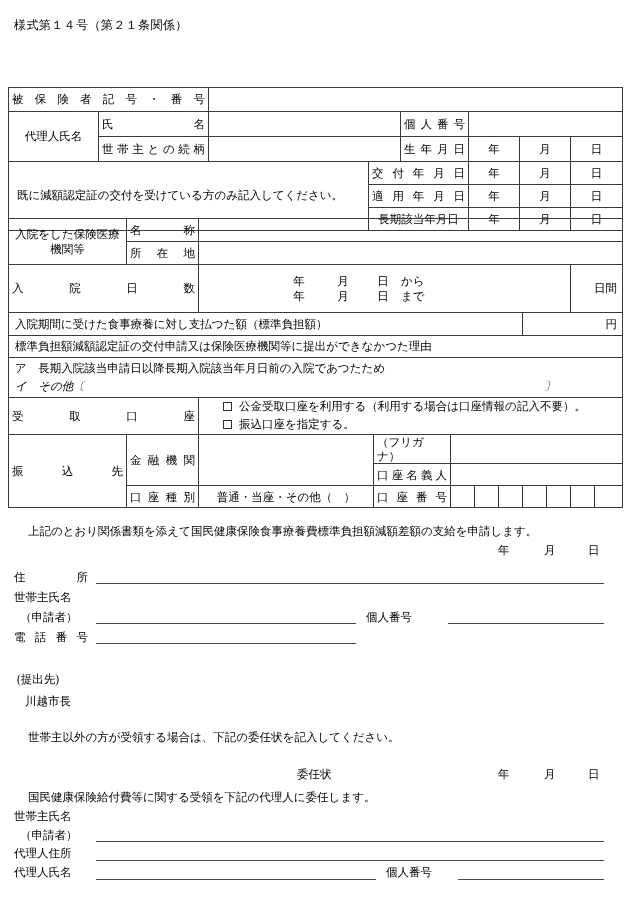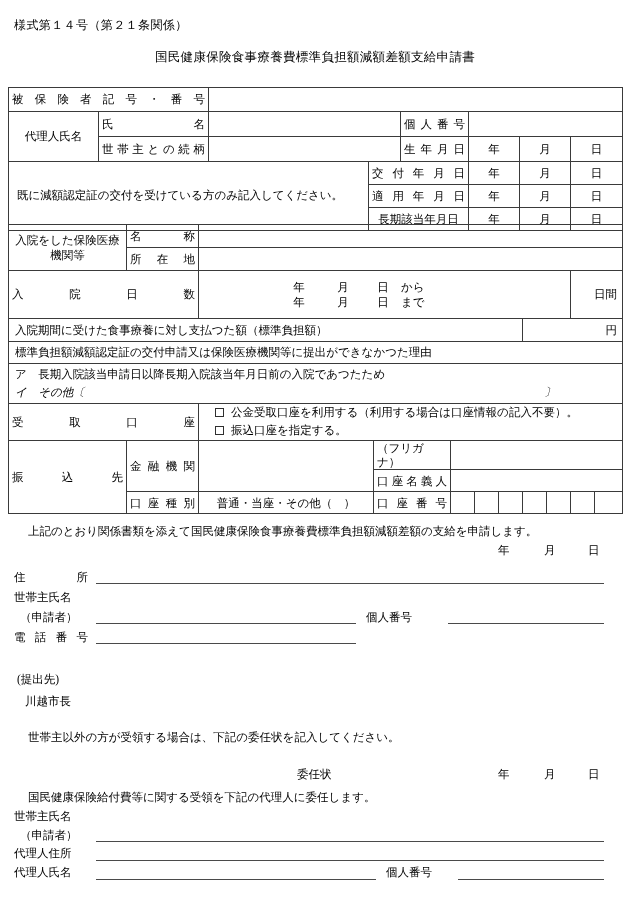--- a/index.html
+++ b/index.html
@@ -104,21 +104,20 @@
     text-align-last: justify;
     white-space: nowrap;
   }
 </style>
 </head>
 <body>
 
 <div class="page">
 
   <div class="doc-no">様式第１４号（第２１条関係）</div>
-  <div class="doc-title">国民健康保険食事療養費標準負担額減額差額支給申請書</div>
 
   <table class="grid" style="left:8px; top:87px; width:614px;">
     <colgroup>
       <col style="width:90px">
         <col style="width:110px">
         <col style="width:160px">
       <col style="width:32px">
         <col style="width:68px">
         <col style="width:51px">
       <col style="width:51px">
@@ -175,21 +174,21 @@
       </tr>
       <tr style="height:23px">
         <td colspan="2" class="ctr nowrap">長期該当年月日</td>
         <td class="ctr">年</td>
         <td class="ctr">月</td>
         <td class="ctr">日</td>
       </tr>
     </tbody>
   </table>
 
-  <table class="grid" style="left:8px; top:224px; width:614px;">
+  <table class="grid" style="left:8px; top:218px; width:614px;">
     <colgroup>
       <col style="width:118px">
         <col style="width:72px">
         <col style="width:175px">
       <col style="width:77px">
         <col style="width:24px">
         <col style="width:24px">
       <col style="width:24px">
         <col style="width:24px">
         <col style="width:24px">
@@ -243,21 +242,21 @@
           <div style="position:relative;font-style:italic;">
             <span>イ　その他〔</span>
             <span style="position:absolute; left:529px; top:0;">〕</span>
           </div>
         </td>
       </tr>
       <tr style="height:36px">
         <td colspan="2" class="sp-wrap">
           <span class="sp">受　取　口　座</span>
         </td>
-        <td colspan="9" class="left" style="padding:0 16px;">
+        <td colspan="9" class="left" style="padding:0 24px;">
           <div class="cb-row">
             <span class="cbox"></span><span>公金受取口座を利用する（利用する場合は口座情報の記入不要）。</span>
           </div>
           <div class="cb-row">
             <span class="cbox"></span><span>振込口座を指定する。</span>
           </div>
         </td>
       </tr>
       <tr style="height:20px">
         <td rowspan="3" class="sp-wrap ctr">

